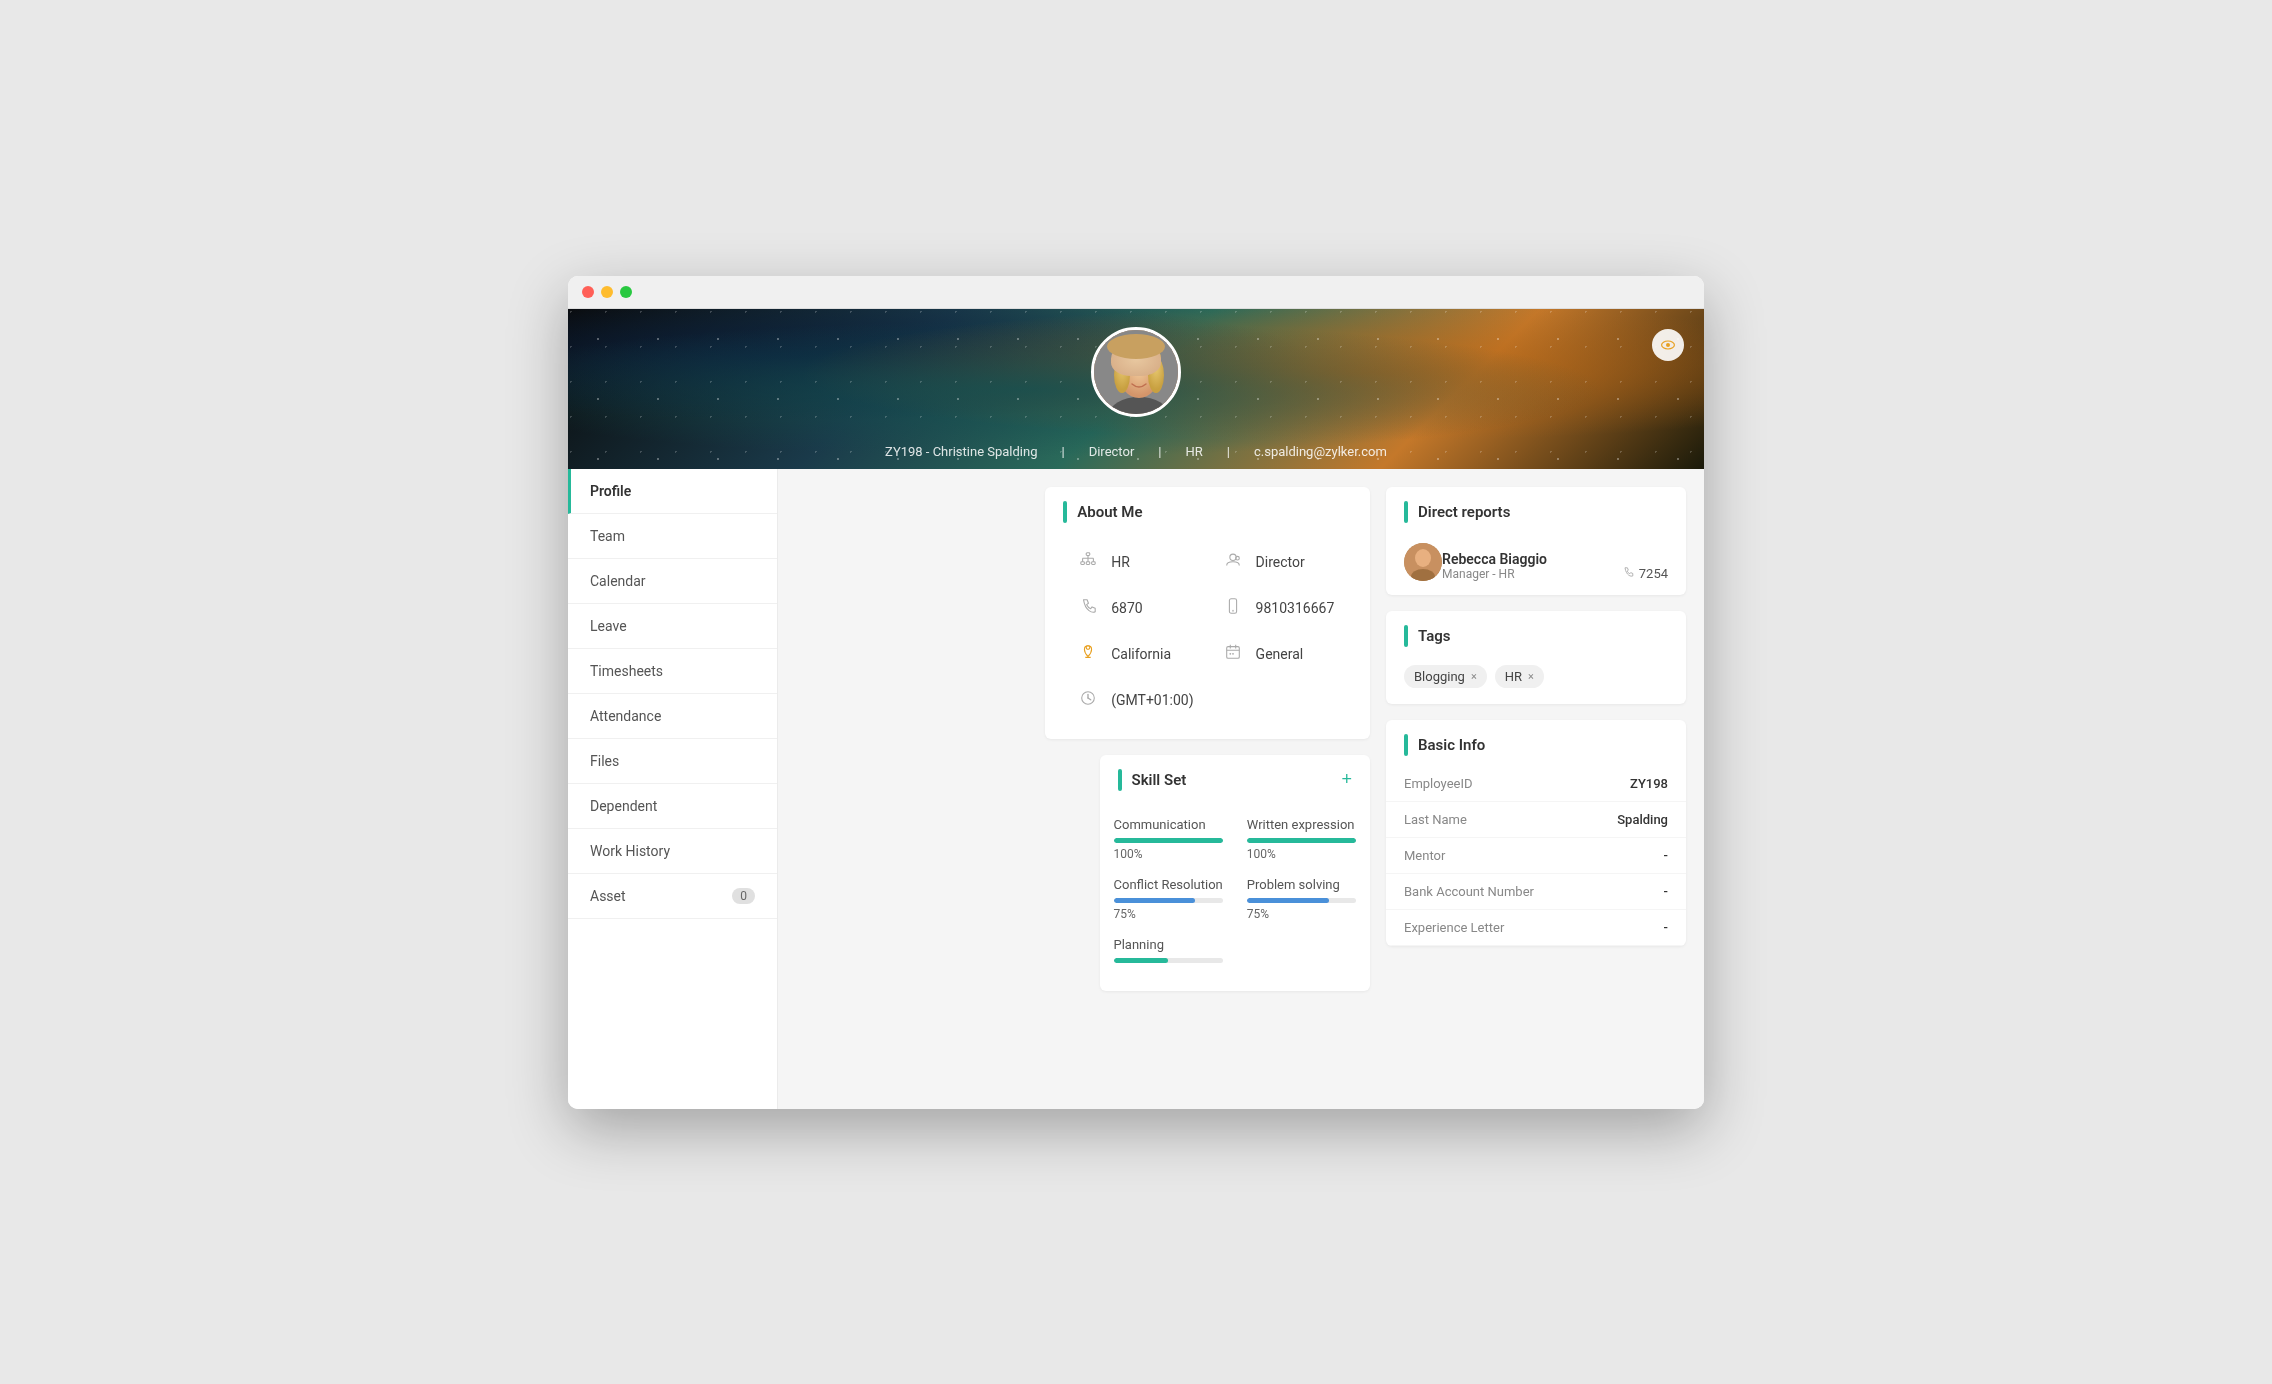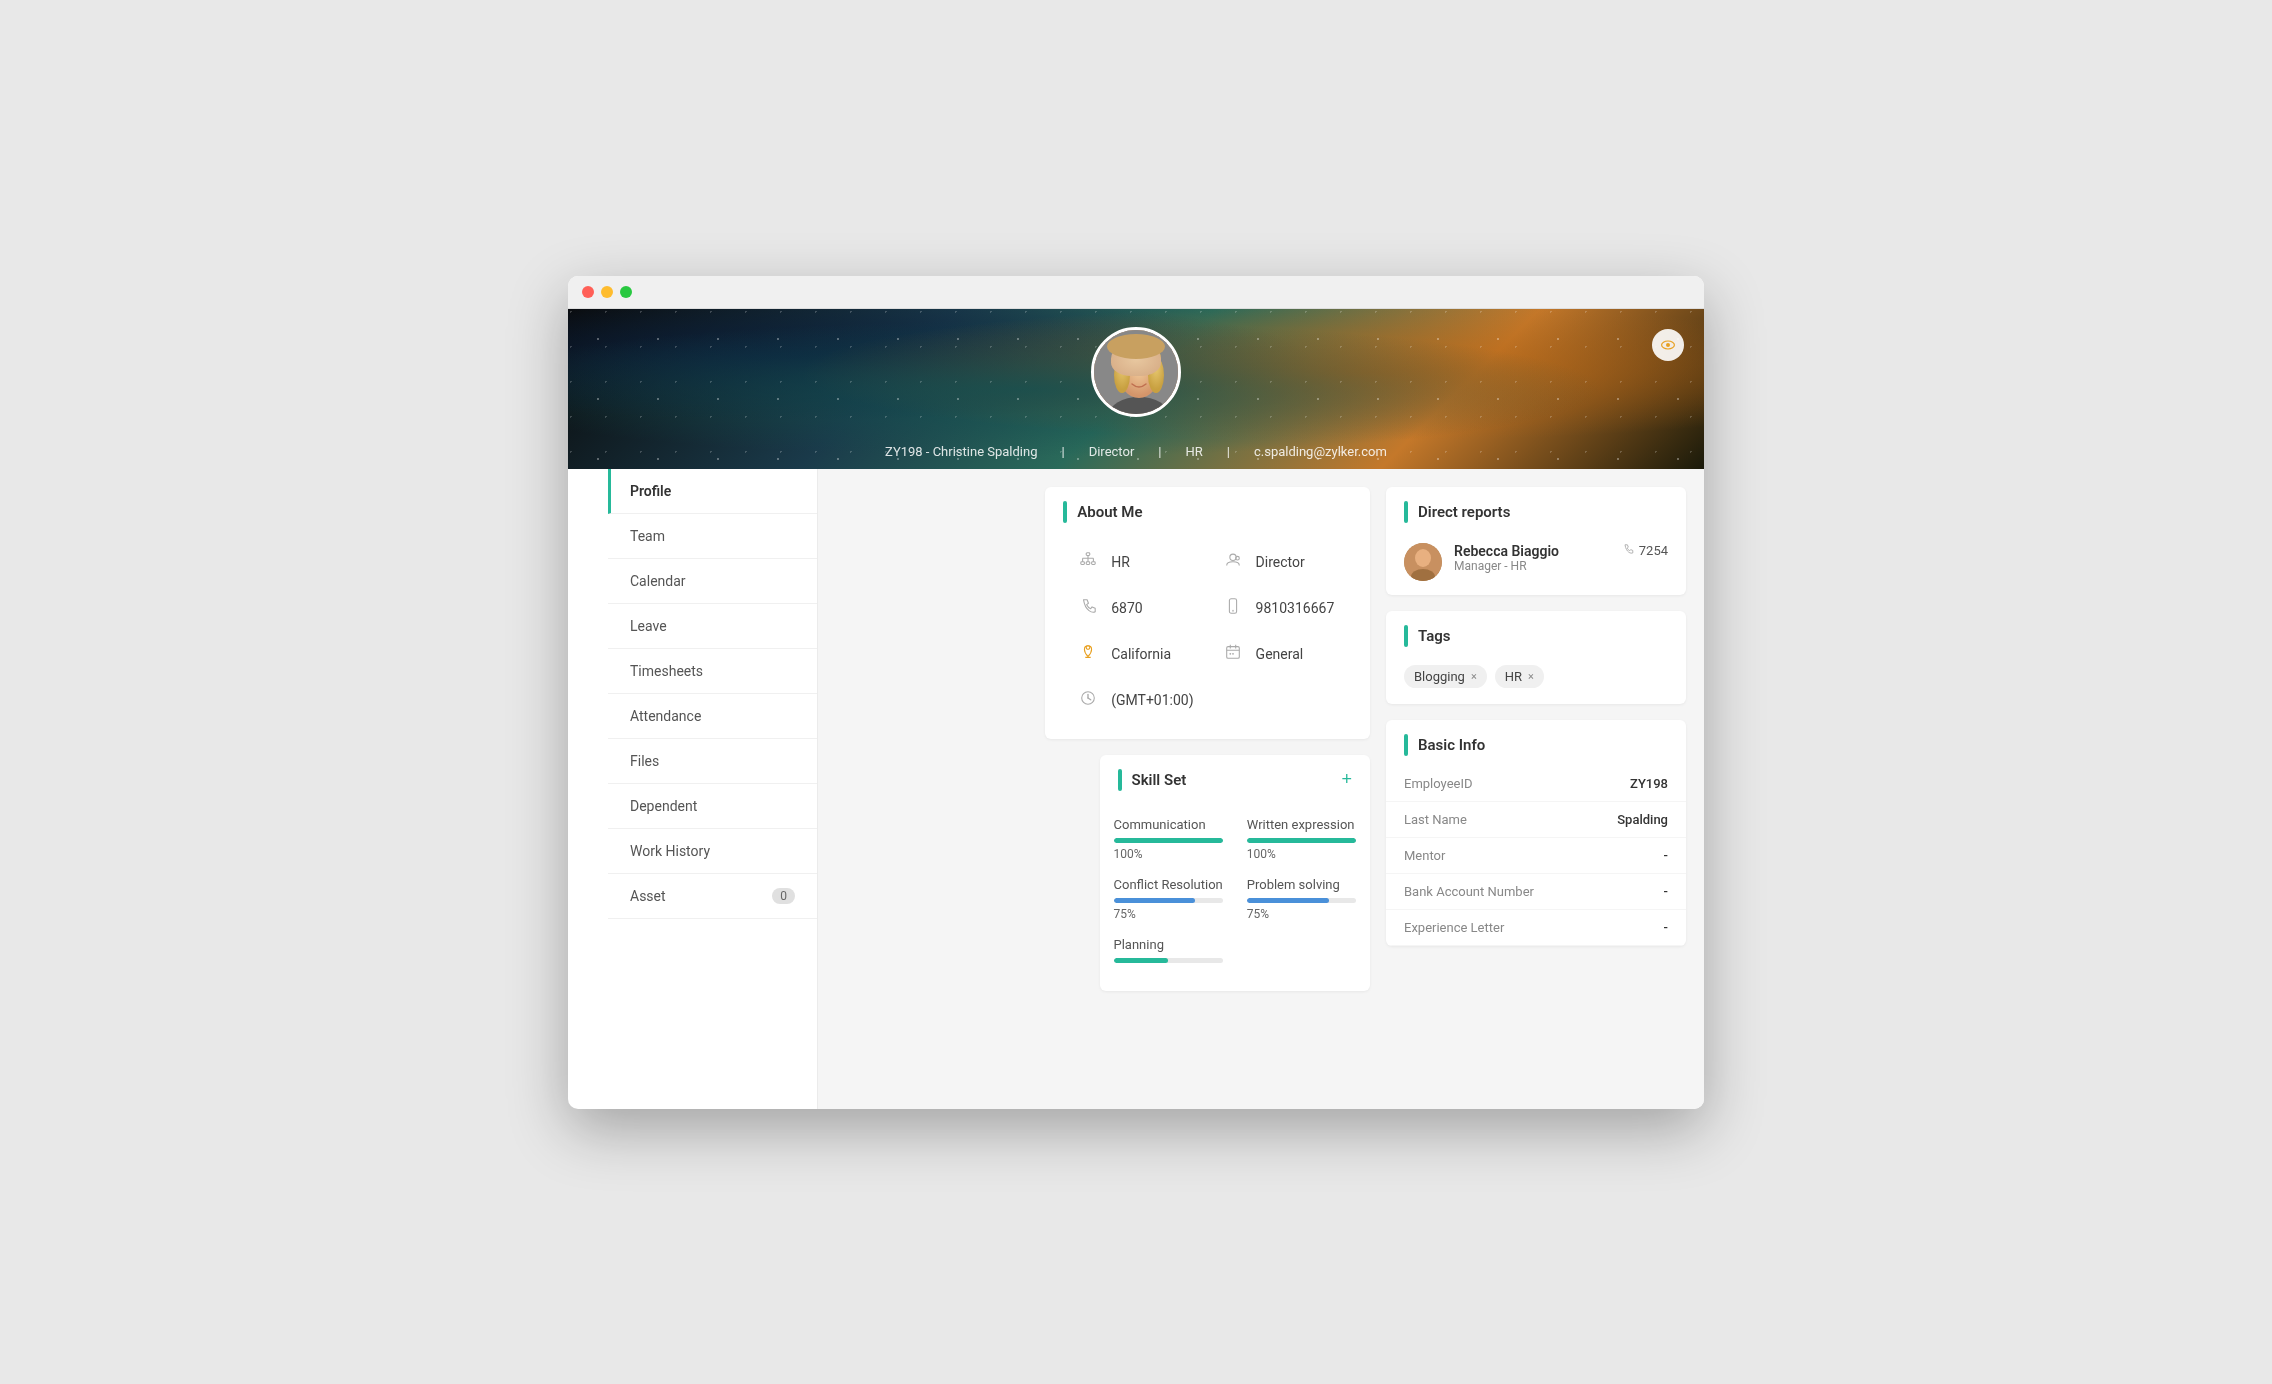--- a/index.html
+++ b/index.html
@@ -139,21 +139,20 @@
     }
     .hero-divider {
       color: rgba(255,255,255,0.4);
     }
 
     
     .main-layout {
       display: flex;
       background: #f5f5f5;
       min-height: 640px;
-      margin-left: 40px;
     }
 
     
     .sidebar {
       width: 210px;
       background: #fff;
       border-right: 1px solid #ebebeb;
       flex-shrink: 0;
     }
     .sidebar-item {
@@ -261,22 +260,21 @@
       flex-shrink: 0;
     }
     .about-text {
       font-size: 14px;
       color: #444;
     }
 
     
     .direct-report-item {
       display: flex;
-      align-items: flex-start;
-      gap: 12px;
+      align-items: flex-end;
       padding: 10px 18px 14px;
     }
     .report-avatar {
       width: 38px;
       height: 38px;
       border-radius: 50%;
       background: radial-gradient(circle at 50% 40%, #c8a070 0%, #b08050 100%);
       flex-shrink: 0;
       overflow: hidden;
       display: flex;

